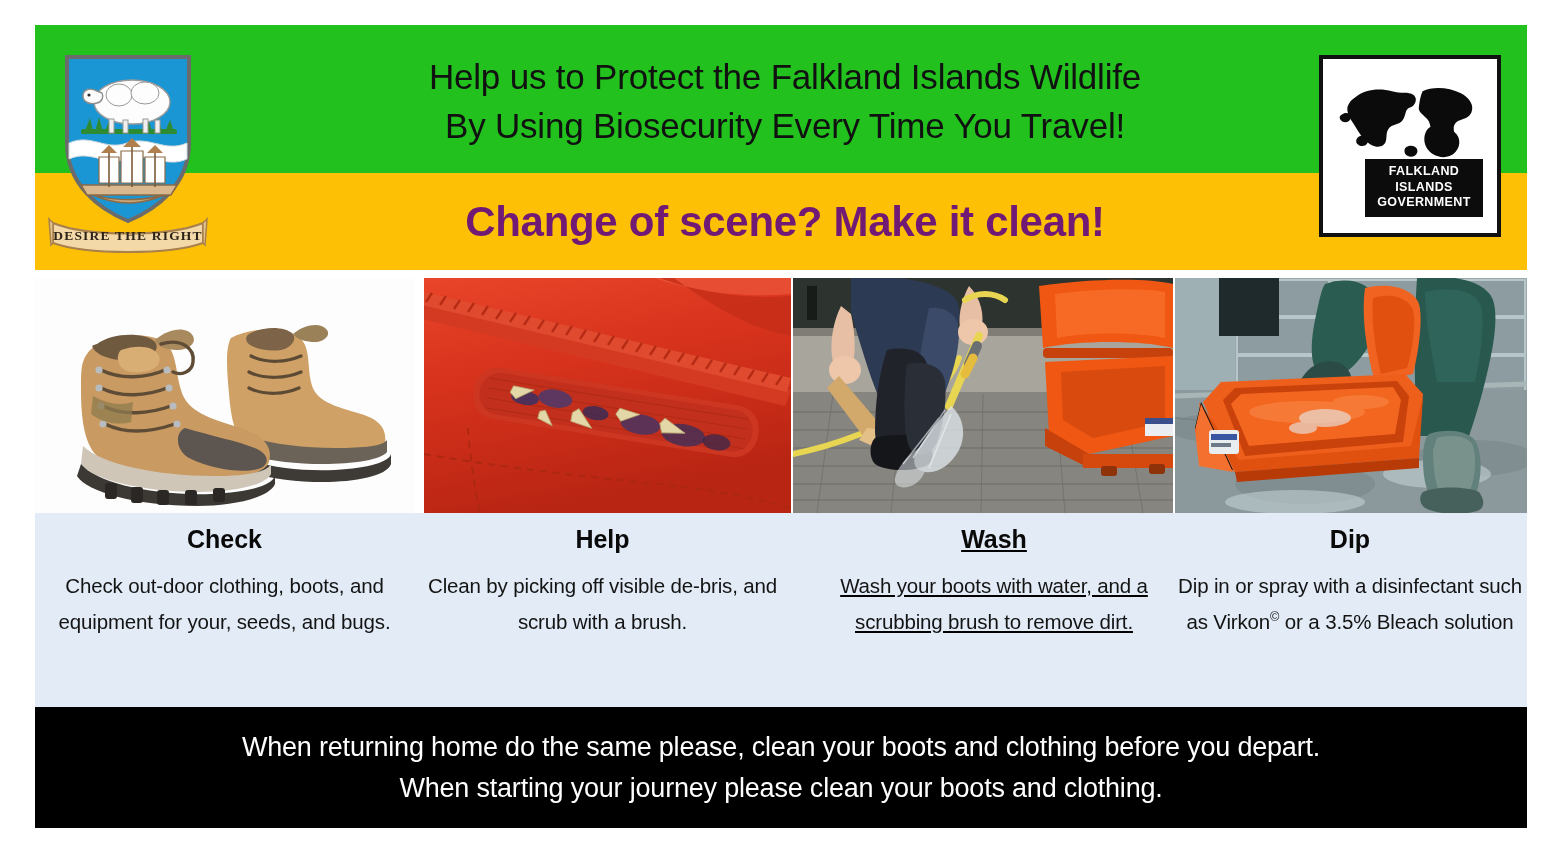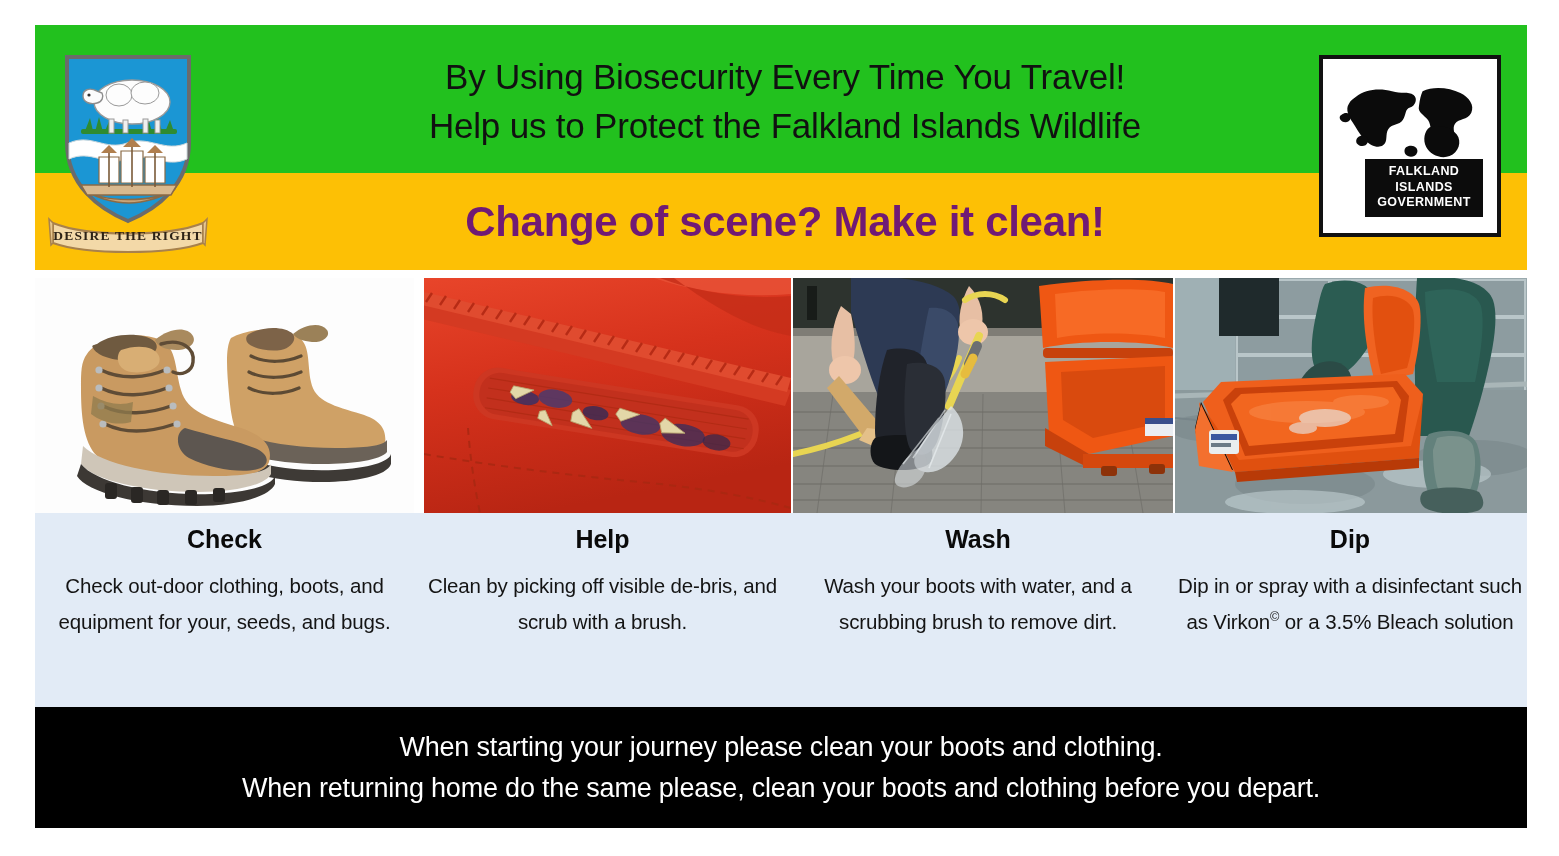--- a/index.html
+++ b/index.html
@@ -158,21 +158,21 @@
   .cap-col {
     position: absolute;
     top: 0;
     height: 194px;
     text-align: center;
     box-sizing: border-box;
     padding-top: 13px;
   }
   .c1 { left: 0px;    width: 379px;  padding-left: 6px;  padding-right: 6px; }
   .c2 { left: 379px;  width: 377px;  padding-left: 6px;  padding-right: 6px; }
-  .c3 { left: 752px;  width: 382px;  padding-left: 4px;  padding-right: 4px; }
+  .c3 { left: 768px;  width: 382px;  padding-left: 4px;  padding-right: 4px; text-decoration: underline; }
   .c4 { left: 1138px; width: 354px;  padding-left: 2px;  padding-right: 2px; }
 
   .cap-title {
     font-size: 25px;
     font-weight: bold;
     color: #0a0a0a;
     margin-bottom: 14px;
     line-height: 1.1;
   }
   .cap-body {
@@ -264,22 +264,22 @@
       <g>
         <path d="M6 176 C40 190 122 190 156 176 L156 196 C122 208 40 208 6 196 Z" fill="#f3d9a8" stroke="#a8814c" stroke-width="2"></path>
         <path d="M6 176 L2 172 L4 198 L6 196 Z" fill="#e6c68f" stroke="#a8814c" stroke-width="1.5"></path>
         <path d="M156 176 L160 172 L158 198 L156 196 Z" fill="#e6c68f" stroke="#a8814c" stroke-width="1.5"></path>
         <text x="81" y="193" font-family="Liberation Serif, serif" font-size="13.5" font-weight="bold" fill="#2c2216" text-anchor="middle" letter-spacing="1.2">DESIRE THE RIGHT</text>
       </g>
     </svg>
   </div>
 
   <div class="headline-wrap">
+    <div class="headline">Help us to Protect the Falkland Islands Wildlife</div>
     <div class="headline">By Using Biosecurity Every Time You Travel!</div>
-    <div class="headline">Help us to Protect the Falkland Islands Wildlife</div>
   </div>
 
   <div class="subhead-wrap">
     <div class="subhead">Change of scene? Make it clean!</div>
   </div>
 
   <div class="fig-logo">
     <div class="fig-inner">
       <svg class="fig-map" viewBox="0 0 180 110" xmlns="http://www.w3.org/2000/svg">
         <g fill="#0b0b0b">
@@ -631,17 +631,17 @@
       <div class="cap-body">Wash your boots with water, and a scrubbing brush to remove dirt.</div>
     </div>
 
     <div class="cap-col c4">
       <div class="cap-title">Dip</div>
       <div class="cap-body"><span>Dip in or spray with a disinfectant such as Virkon</span><sup>©</sup><span> or a 3.5% Bleach solution</span></div>
     </div>
   </div>
 
   <div class="footer">
+    <div class="footer-line">When returning home do the same please, clean your boots and clothing before you depart.</div>
     <div class="footer-line">When starting your journey please clean your boots and clothing.</div>
-    <div class="footer-line">When returning home do the same please, clean your boots and clothing before you depart.</div>
   </div>
 
 </div>
 
 </body></html>

